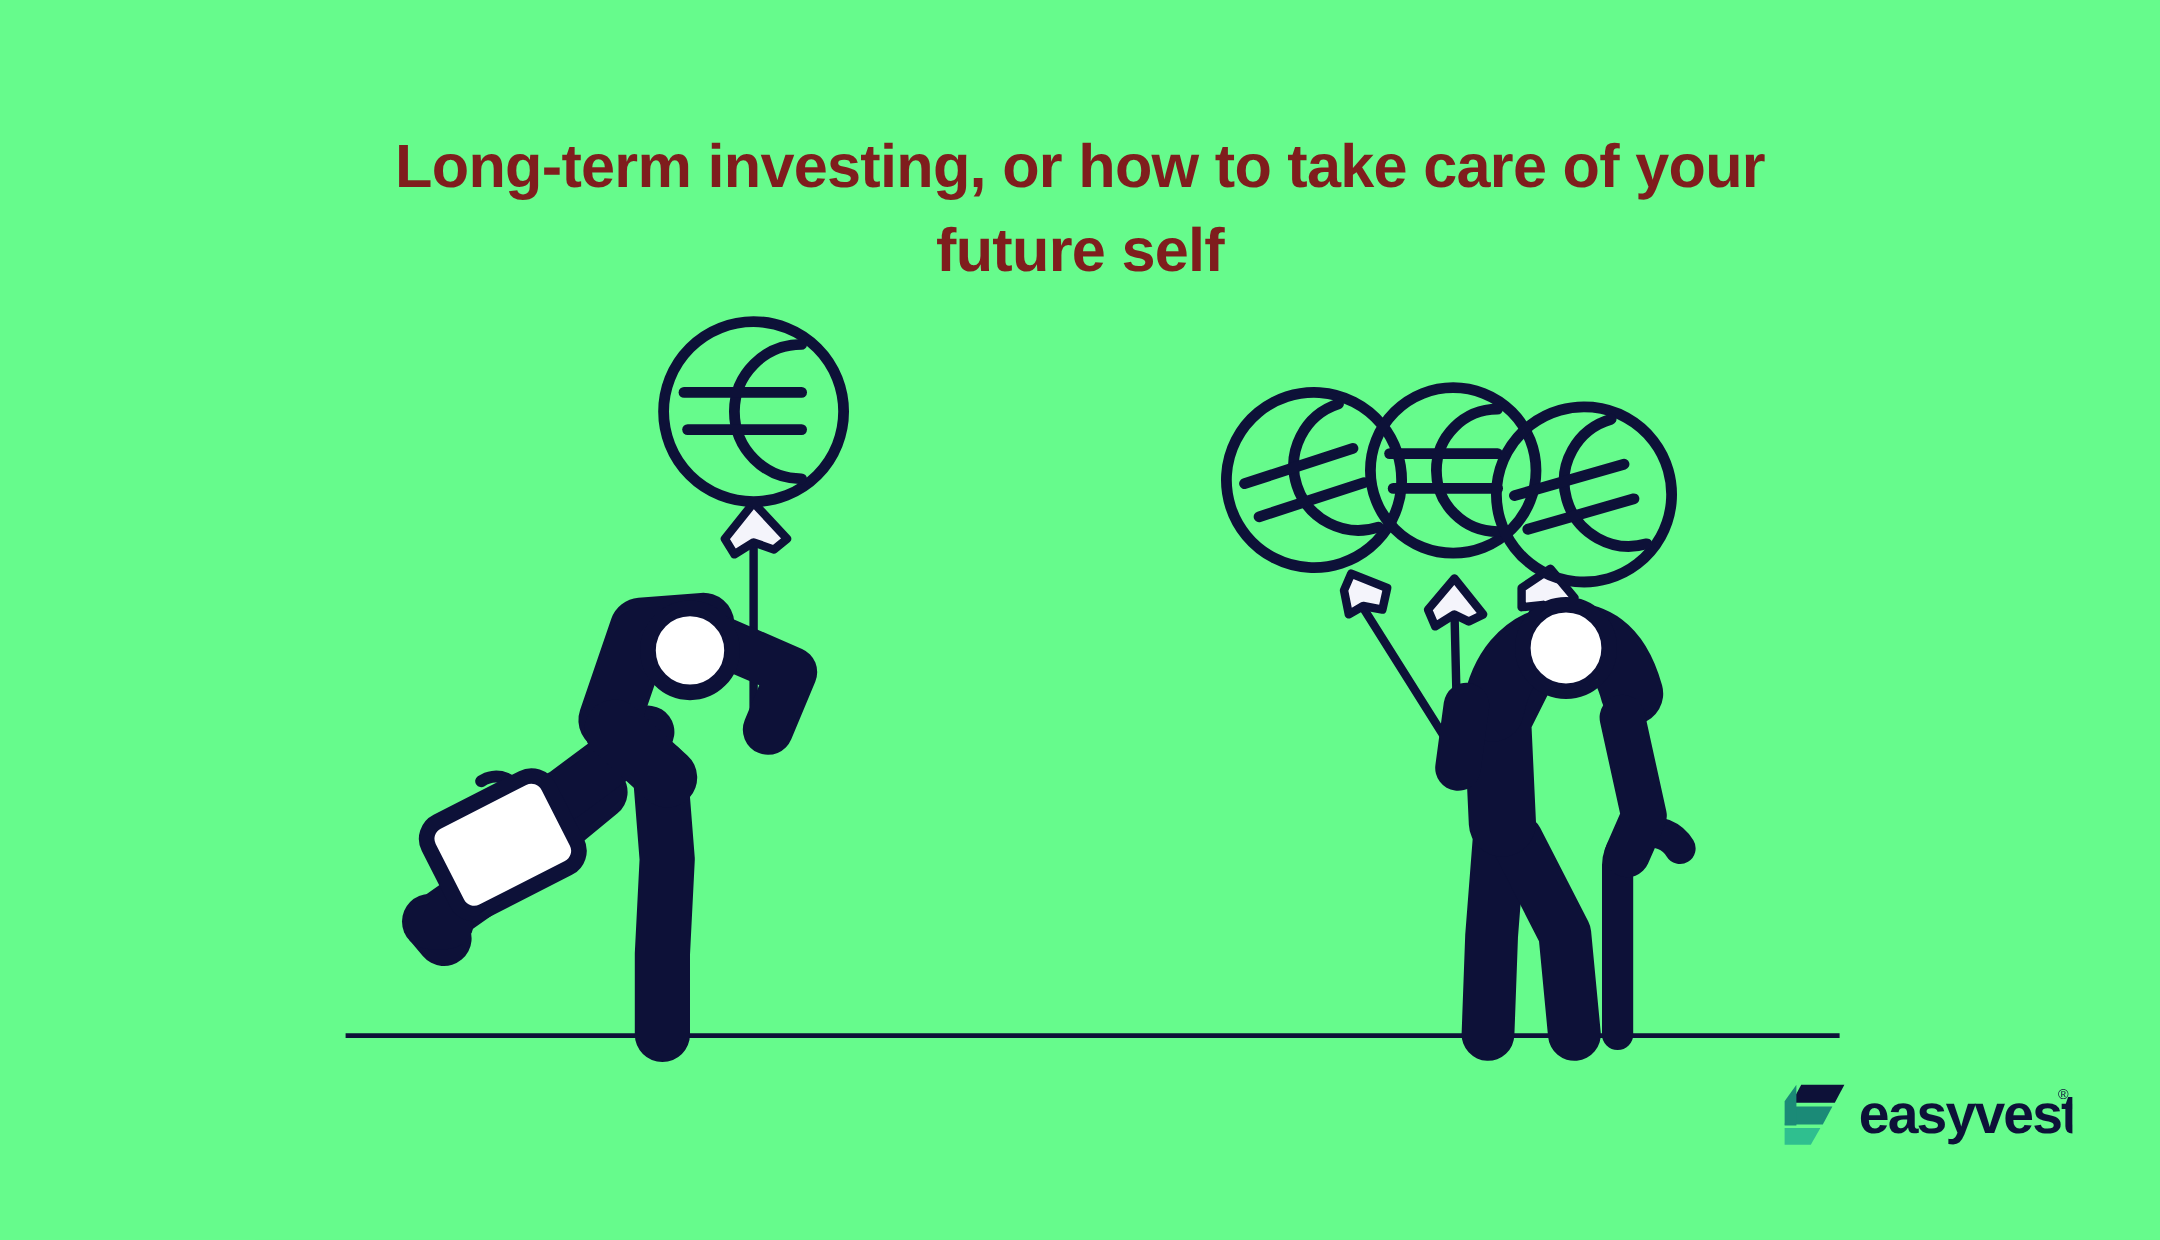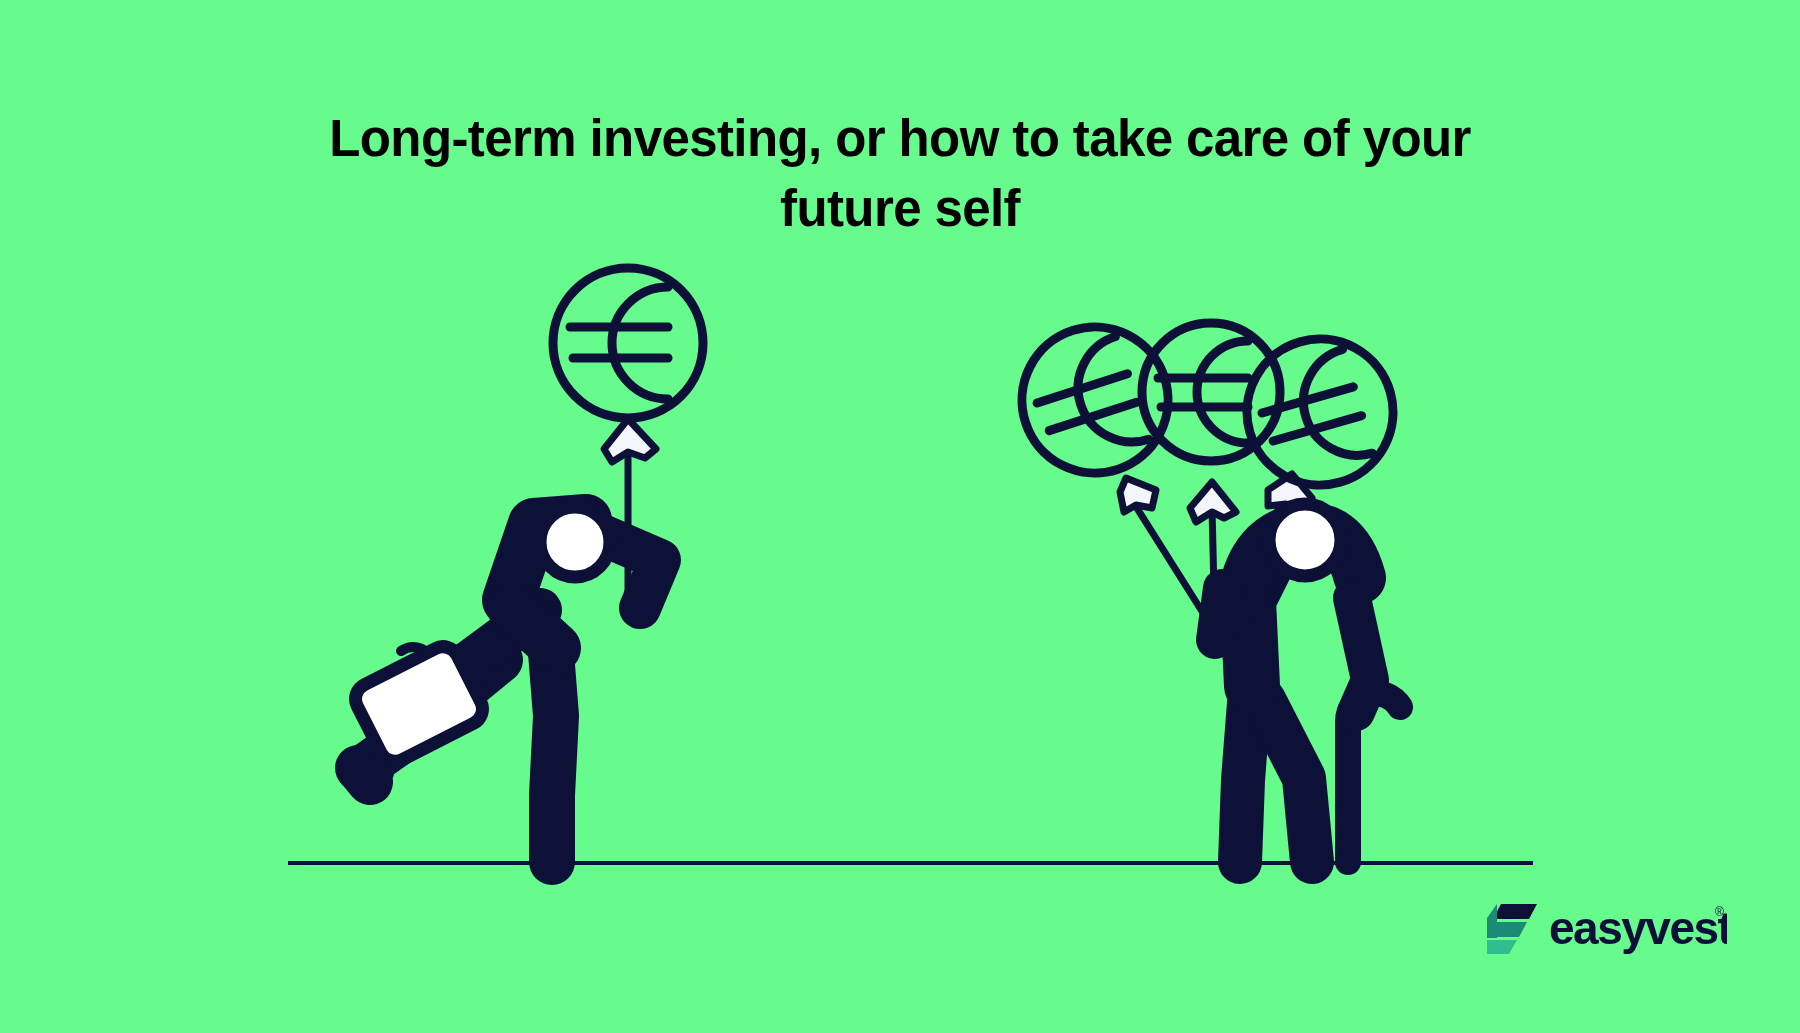--- a/index.html
+++ b/index.html
@@ -23,21 +23,21 @@
     position: absolute;
     left: 290px;
     top: 104px;
     width: 1220px;
     text-align: center;
     font-family: "Liberation Sans", sans-serif;
     font-weight: bold;
     font-size: 51px;
     line-height: 70px;
     letter-spacing: -0.6px;
-    color: #000000;
+    color: #7f1d1d;
     white-space: pre-line;
   }
   #illustration {
     position: absolute;
     left: 0;
     top: 0;
     width: 1800px;
     height: 1033px;
   }
   #logo {

